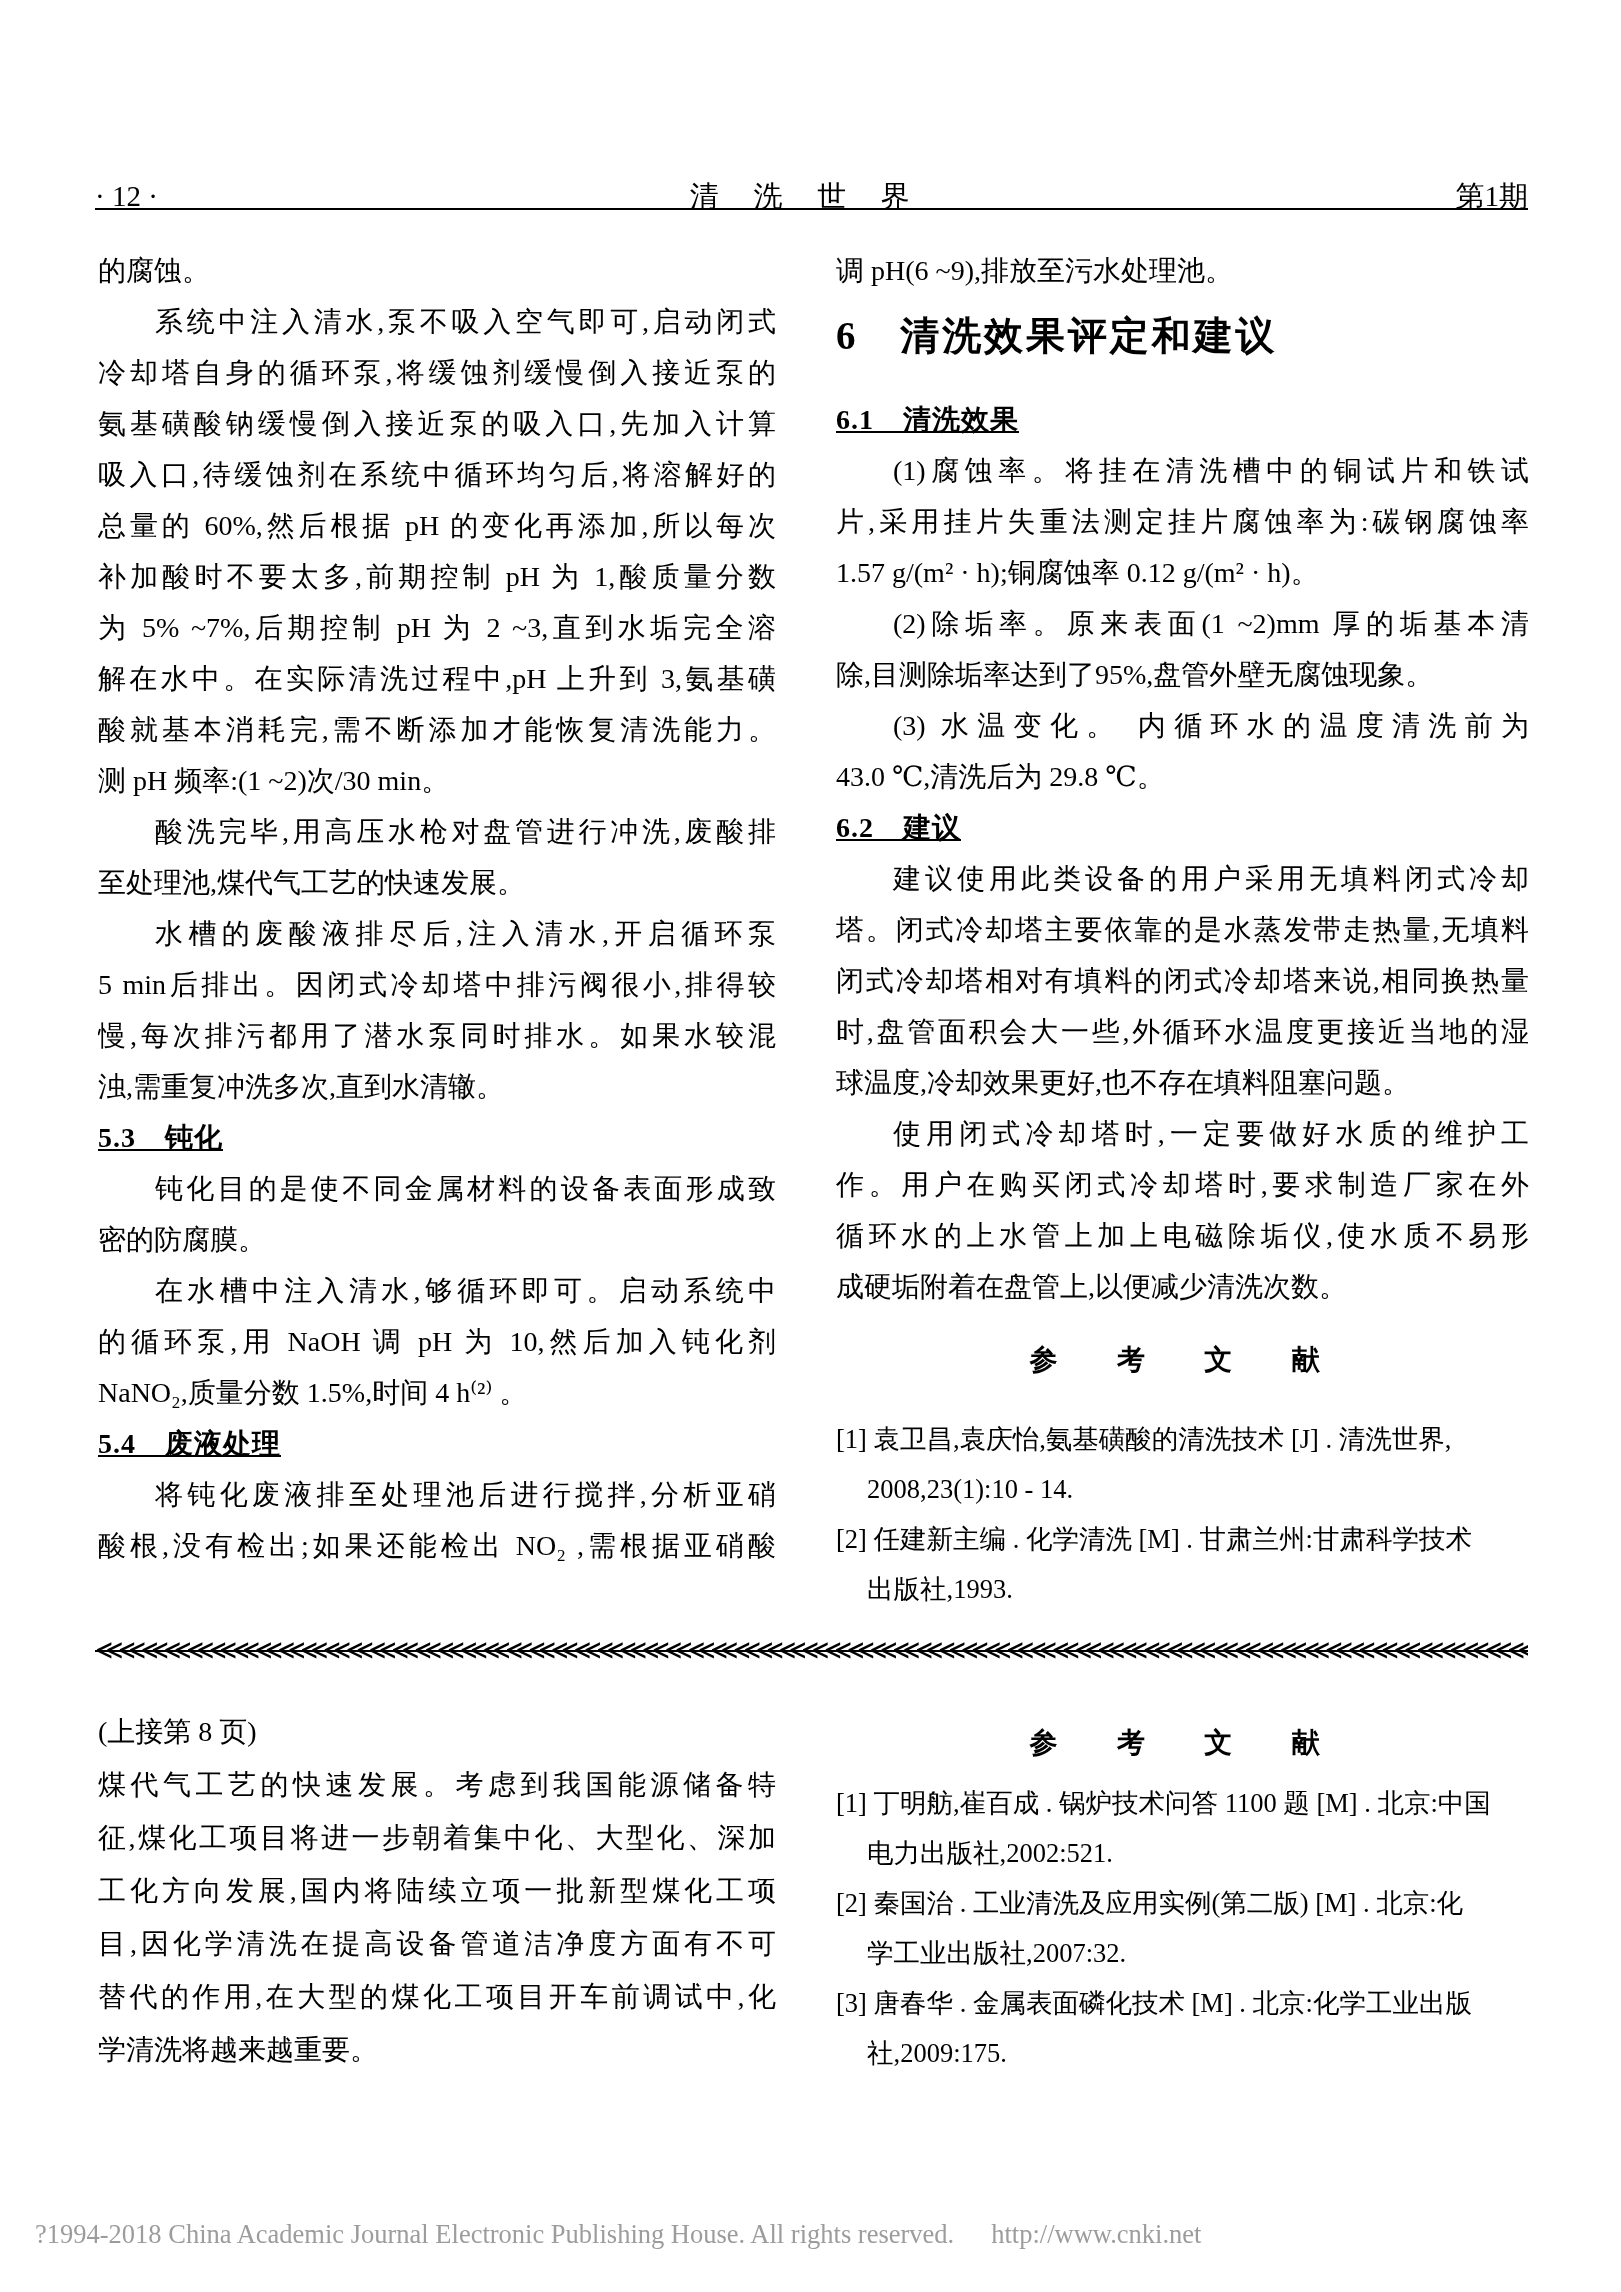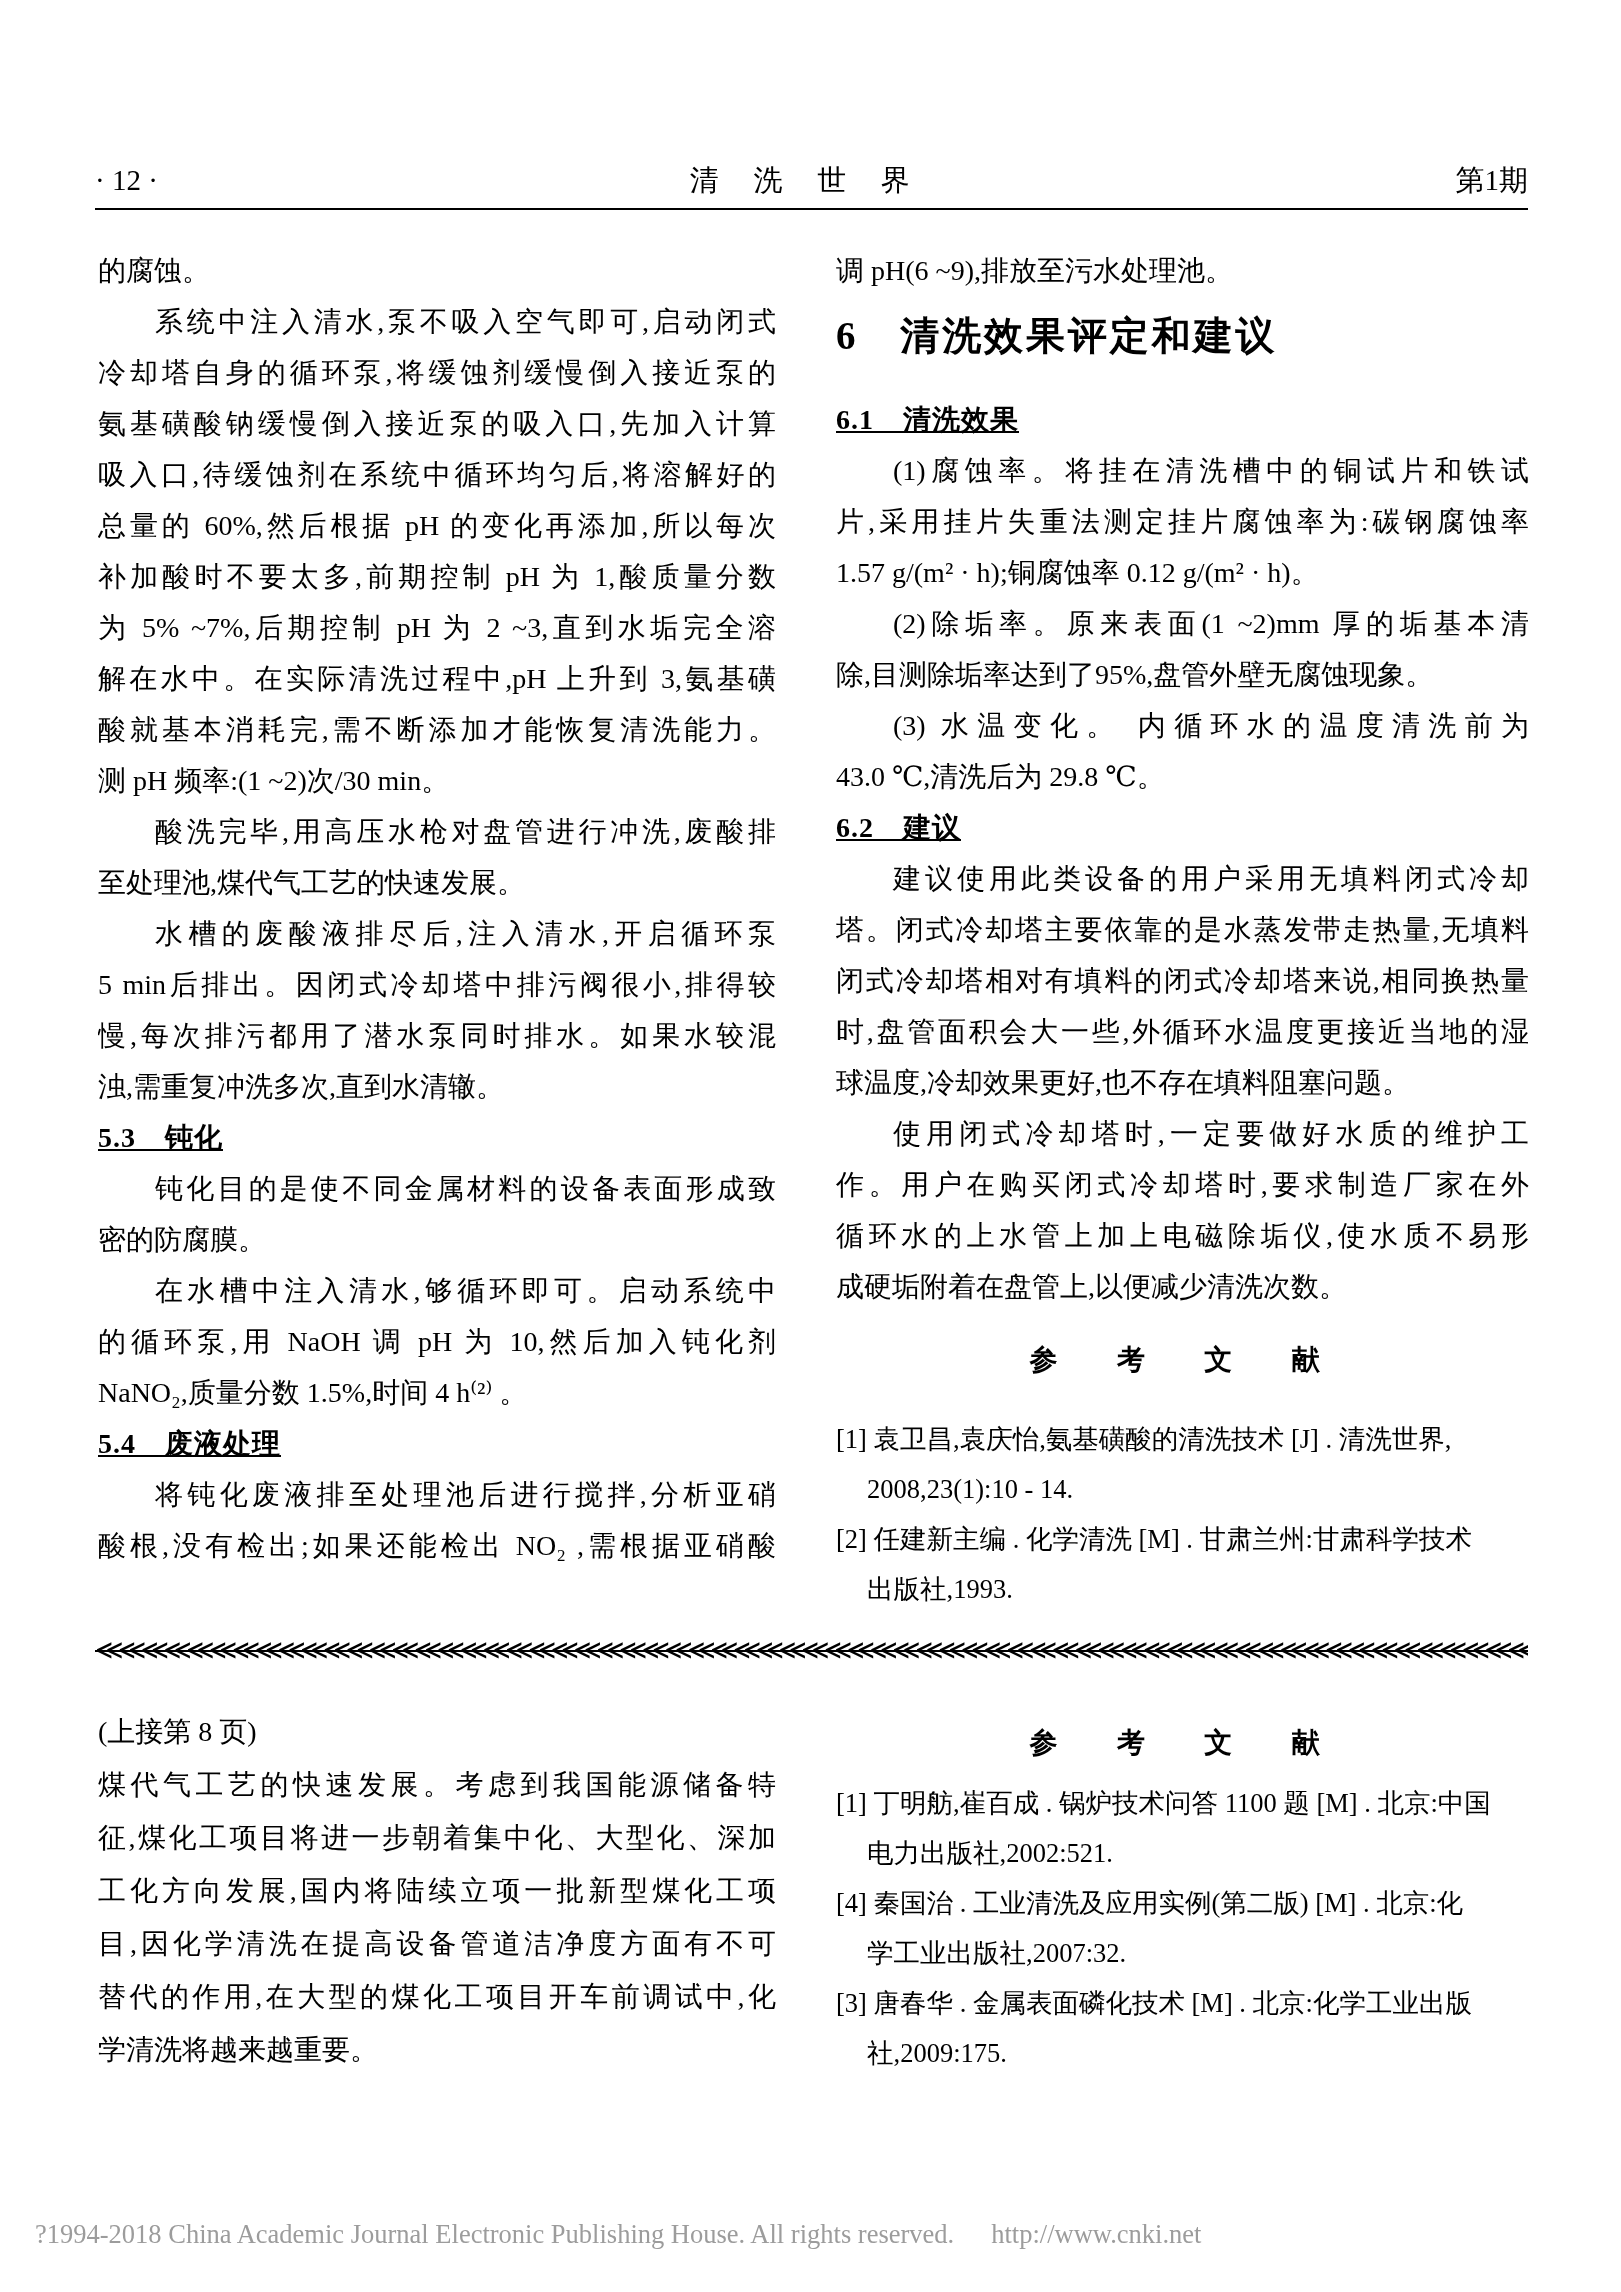--- a/index.html
+++ b/index.html
@@ -6,21 +6,21 @@
   .page{
     position:relative;width:1621px;height:2293px;background:#ffffff;
     font-family:"Liberation Serif","DejaVu Serif",serif;color:#000;
     margin:0 auto;overflow:hidden;
   }
   .hdr{
     position:absolute;left:95px;top:163px;width:1433px;
     display:flex;justify-content:space-between;align-items:baseline;
     font-size:29px;line-height:35px;
   }
-  .hdr .journal{letter-spacing:13.7px;}
+  .hdr .journal{letter-spacing:13.7px;margin-top:16px;}
   .rule{position:absolute;left:95px;top:208px;width:1433px;border-top:2.9px solid #000;}
   .col{position:absolute;}
   .col>div{
     font-size:28px;line-height:51px;height:51px;overflow:hidden;
     text-align:justify;text-align-last:justify;
   }
   #bottom-left>div{line-height:53px;height:53px;}
   .col>div[data-role="line-end"]{text-align-last:left;}
   .col>div[data-role="line-indent"]{text-indent:57px;}
   .col>div[data-role="h2"]{font-weight:bold;text-align-last:left;letter-spacing:1px;text-decoration:underline;}
@@ -135,21 +135,21 @@
       <div data-role="line">工化方向发展,国内将陆续立项一批新型煤化工项</div>
       <div data-role="line">目,因化学清洗在提高设备管道洁净度方面有不可</div>
       <div data-role="line">替代的作用,在大型的煤化工项目开车前调试中,化</div>
       <div data-role="line-end">学清洗将越来越重要。</div>
     </div>
 
   <div class="col" id="bottom-right">
       <div data-role="ref-title">参　考　文　献</div>
       <div data-role="ref1">[1] 丁明舫,崔百成 . 锅炉技术问答 1100 题 [M] . 北京:中国</div>
       <div data-role="ref2">电力出版社,2002:521.</div>
-      <div data-role="ref1">[4] 秦国治 . 工业清洗及应用实例(第二版) [M] . 北京:化</div>
+      <div data-role="ref1">[2] 秦国治 . 工业清洗及应用实例(第二版) [M] . 北京:化</div>
       <div data-role="ref2">学工业出版社,2007:32.</div>
       <div data-role="ref1">[3] 唐春华 . 金属表面磷化技术 [M] . 北京:化学工业出版</div>
       <div data-role="ref2">社,2009:175.</div>
     </div>
 
   <div class="footer">
     <span>?1994-2018 China Academic Journal Electronic Publishing House. All rights reserved.</span><span class="url">http://www.cnki.net</span>
   </div>
 
 </div>

